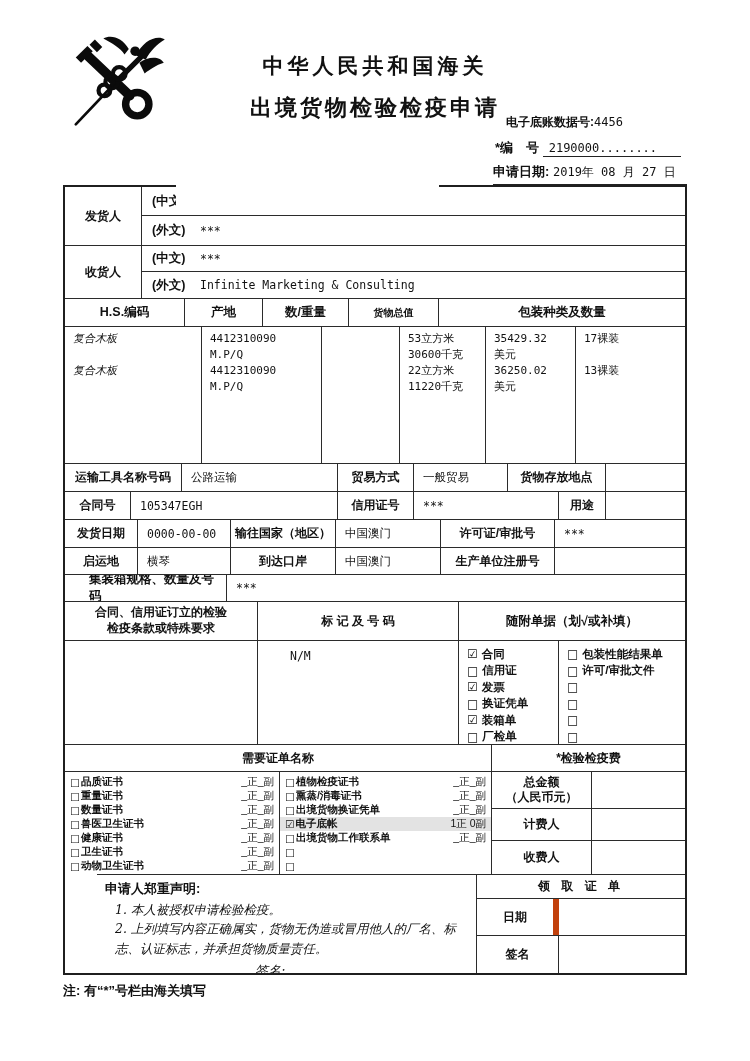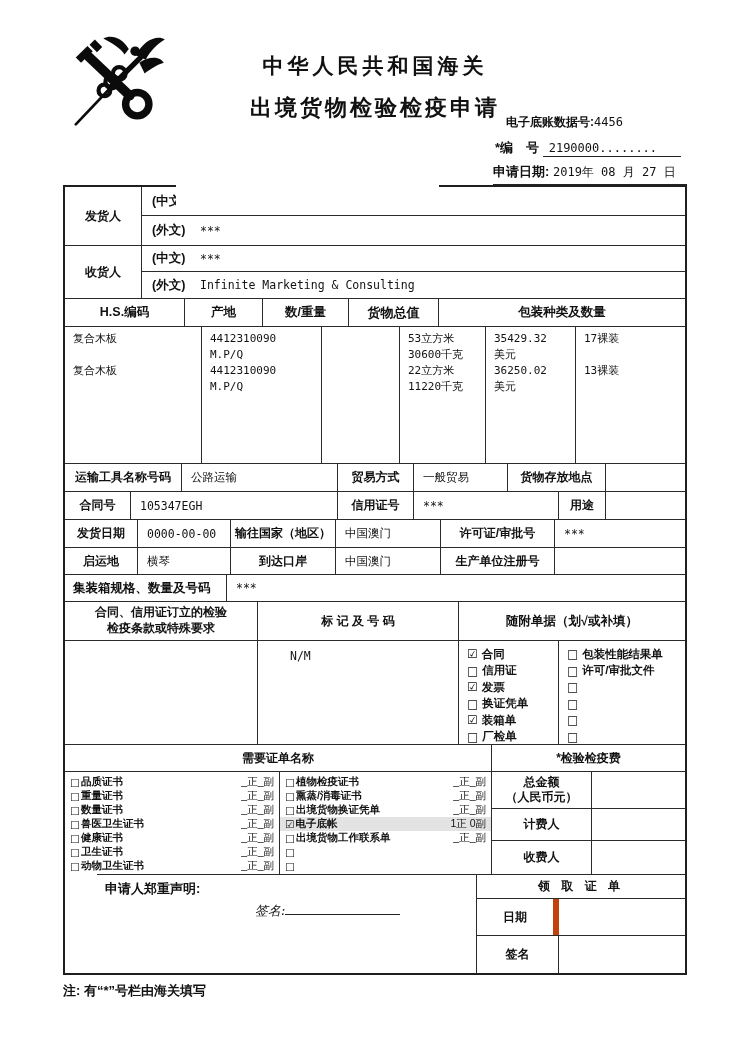--- a/index.html
+++ b/index.html
@@ -21,21 +21,21 @@
   .daterow .num{font-family:"DejaVu Sans Mono",monospace;font-size:12px;font-weight:normal;}
   
   .tbl{position:absolute;left:63px;top:185px;width:624px;height:790px;
        border:2px solid #1f1f1f;box-sizing:border-box;display:flex;flex-direction:column;}
   .tbl *{box-sizing:border-box;}
   .row{display:flex;border-bottom:1px solid #2b2b2b;flex-shrink:0;}
   .row.norb{border-bottom:none;}
   .c{border-right:1px solid #2b2b2b;overflow:hidden;position:relative;}
   .c.last{border-right:none;flex:1;}
   .lb{display:flex;align-items:center;justify-content:center;font-size:12px;font-weight:600;text-align:center;}
-  .lbl{display:flex;align-items:center;padding-left:8px;font-size:13px;font-weight:600;}
+  .lbl{display:flex;align-items:center;padding-left:24px;font-size:13px;font-weight:600;}
   .vv{font-family:"DejaVu Sans Mono",monospace;font-size:11.5px;display:flex;align-items:center;padding-left:9px;font-weight:normal;}
   .srow{display:flex;align-items:center;}
   .srow .tag{width:58px;padding-left:10px;font-size:12.5px;font-weight:600;flex-shrink:0;}
   .srow .sv{font-family:"DejaVu Sans Mono",monospace;font-size:11.5px;}
   .gl{height:16px;line-height:16px;font-family:"DejaVu Sans Mono",monospace;font-size:11px;padding-left:8px;white-space:nowrap;}
   .gcell{padding-top:4px;}
   .cbrow{display:flex;align-items:center;height:16.5px;padding-left:8px;font-size:11.5px;font-weight:600;white-space:nowrap;}
   .cbrow .bx{font-size:12px;margin-right:4px;font-weight:normal;font-family:"DejaVu Sans",sans-serif;}
   .certrow{display:flex;align-items:center;height:14px;padding:0 5px 0 5px;font-size:10.5px;font-weight:600;white-space:nowrap;}
   .certrow .bx{font-size:10.5px;margin-right:1px;font-weight:normal;font-family:"DejaVu Sans",sans-serif;}
@@ -119,26 +119,26 @@
           <span class="tag">(外文)</span>
           <span class="sv">Infinite Marketing &amp; Consulting</span>
         </div>
       </div>
     </div>
 
     <div class="row" style="height:28px;">
       <div class="c lb" style="width:120px;font-size:12.5px;">H.S.编码</div>
       <div class="c lb" style="width:78px;font-size:12.5px;">产地</div>
       <div class="c lb" style="width:86px;font-size:12.5px;">数/重量</div>
-      <div class="c lb" style="width:90px;font-size:13px;">货物总值</div>
+      <div class="c lb" style="width:90px;font-size:10px;">货物总值</div>
       <div class="c lb last" style="font-size:12.5px;">包装种类及数量</div>
     </div>
 
     <div class="row" style="height:137px;">
-      <div class="c gcell" style="width:137px;">
+      <div class="c gcell" style="width:137px;font-style:italic;">
         <div class="gl">复合木板</div>
         <div class="gl"></div>
         <div class="gl">复合木板</div>
       </div>
       <div class="c gcell" style="width:120px;">
         <div class="gl">4412310090</div>
         <div class="gl">M.P/Q</div>
         <div class="gl">4412310090</div>
         <div class="gl">M.P/Q</div>
       </div>
@@ -368,20 +368,24 @@
         <div style="display:flex;flex:1;">
           <div class="feelab">收费人</div>
           <div class="vv" style="flex:1;"></div>
         </div>
       </div>
     </div>
 
     <div class="row norb" style="height:99px;border-top:1px solid #2b2b2b;margin-left:32px;">
       <div class="c decl" style="width:380px;">
         <div class="dtitle">申请人郑重声明:</div>
+        <div class="dbody">
+          <div style="padding-left:10px;">1. 本人被授权申请检验检疫。</div>
+          <div style="padding-left:10px;text-indent:0;">2. 上列填写内容正确属实，货物无伪造或冒用他人的厂名、标志、认证标志，并承担货物质量责任。</div>
+        </div>
         <div class="dsign"><span>签名:</span><span class="sigline"></span></div>
       </div>
       <div class="c last" style="display:flex;flex-direction:column;">
         <div class="lb" style="height:24px;border-bottom:1px solid #2b2b2b;letter-spacing:4px;">领 取 证 单</div>
         <div style="display:flex;height:37px;border-bottom:1px solid #2b2b2b;">
           <div class="lb" style="width:82px;border-right:6px solid #c2410c;">日期</div>
           <div class="vv" style="flex:1;"></div>
         </div>
         <div style="display:flex;flex:1;">
           <div class="lb" style="width:82px;border-right:1px solid #2b2b2b;">签名</div>

